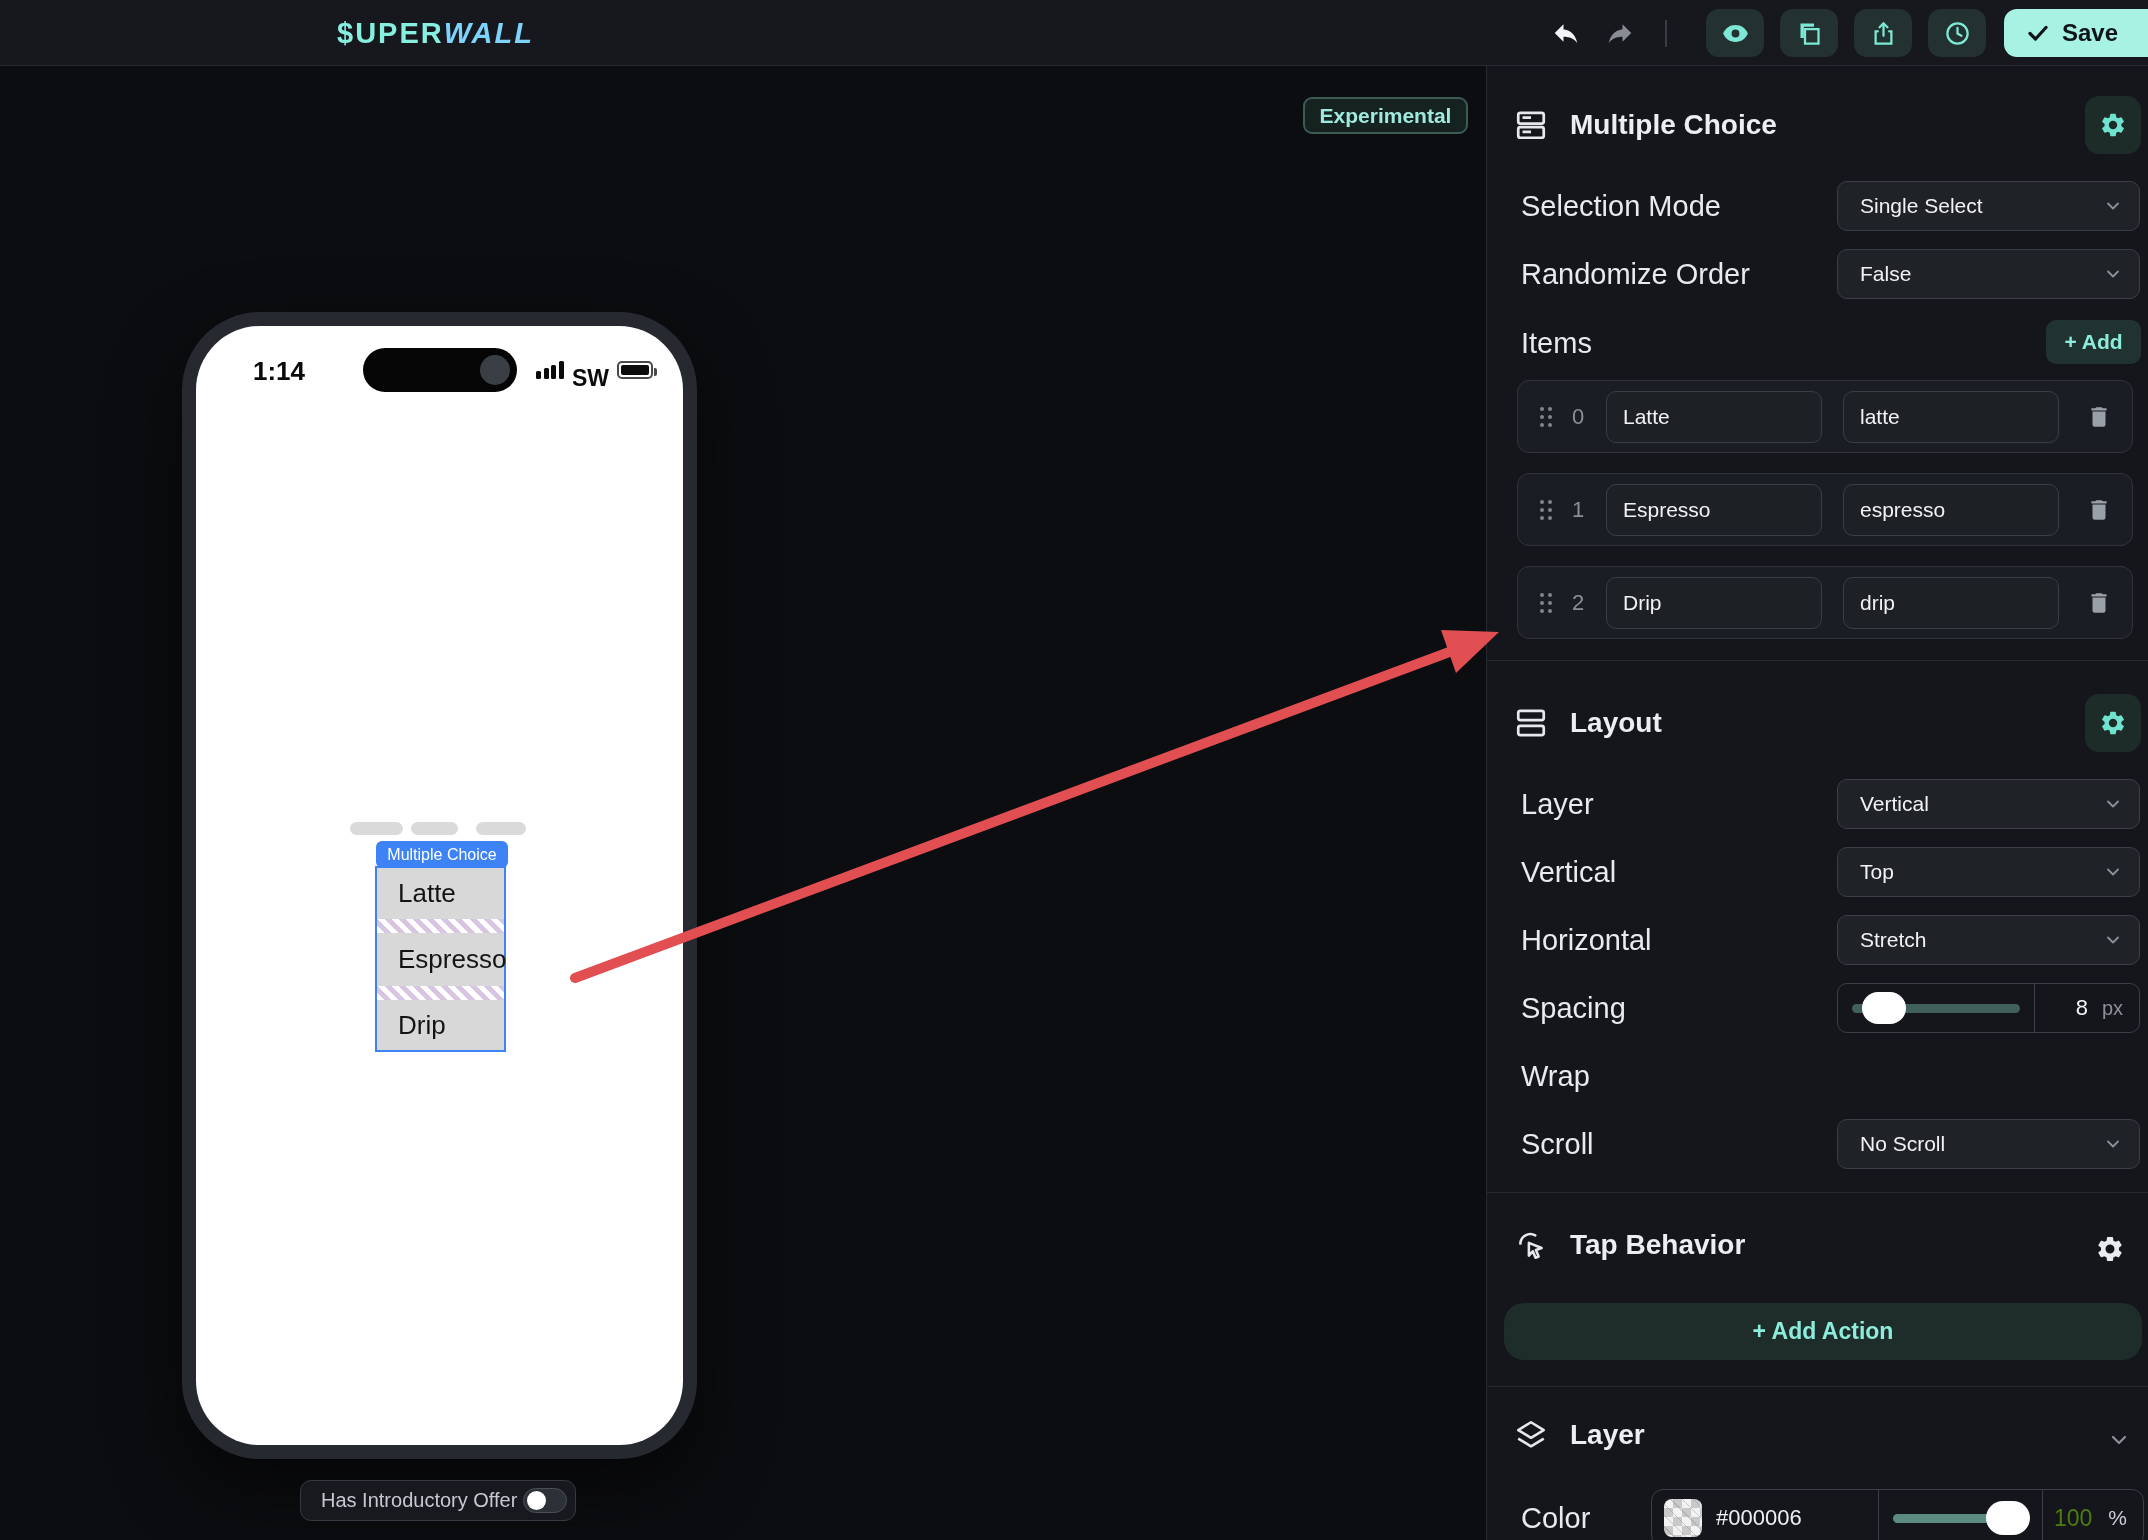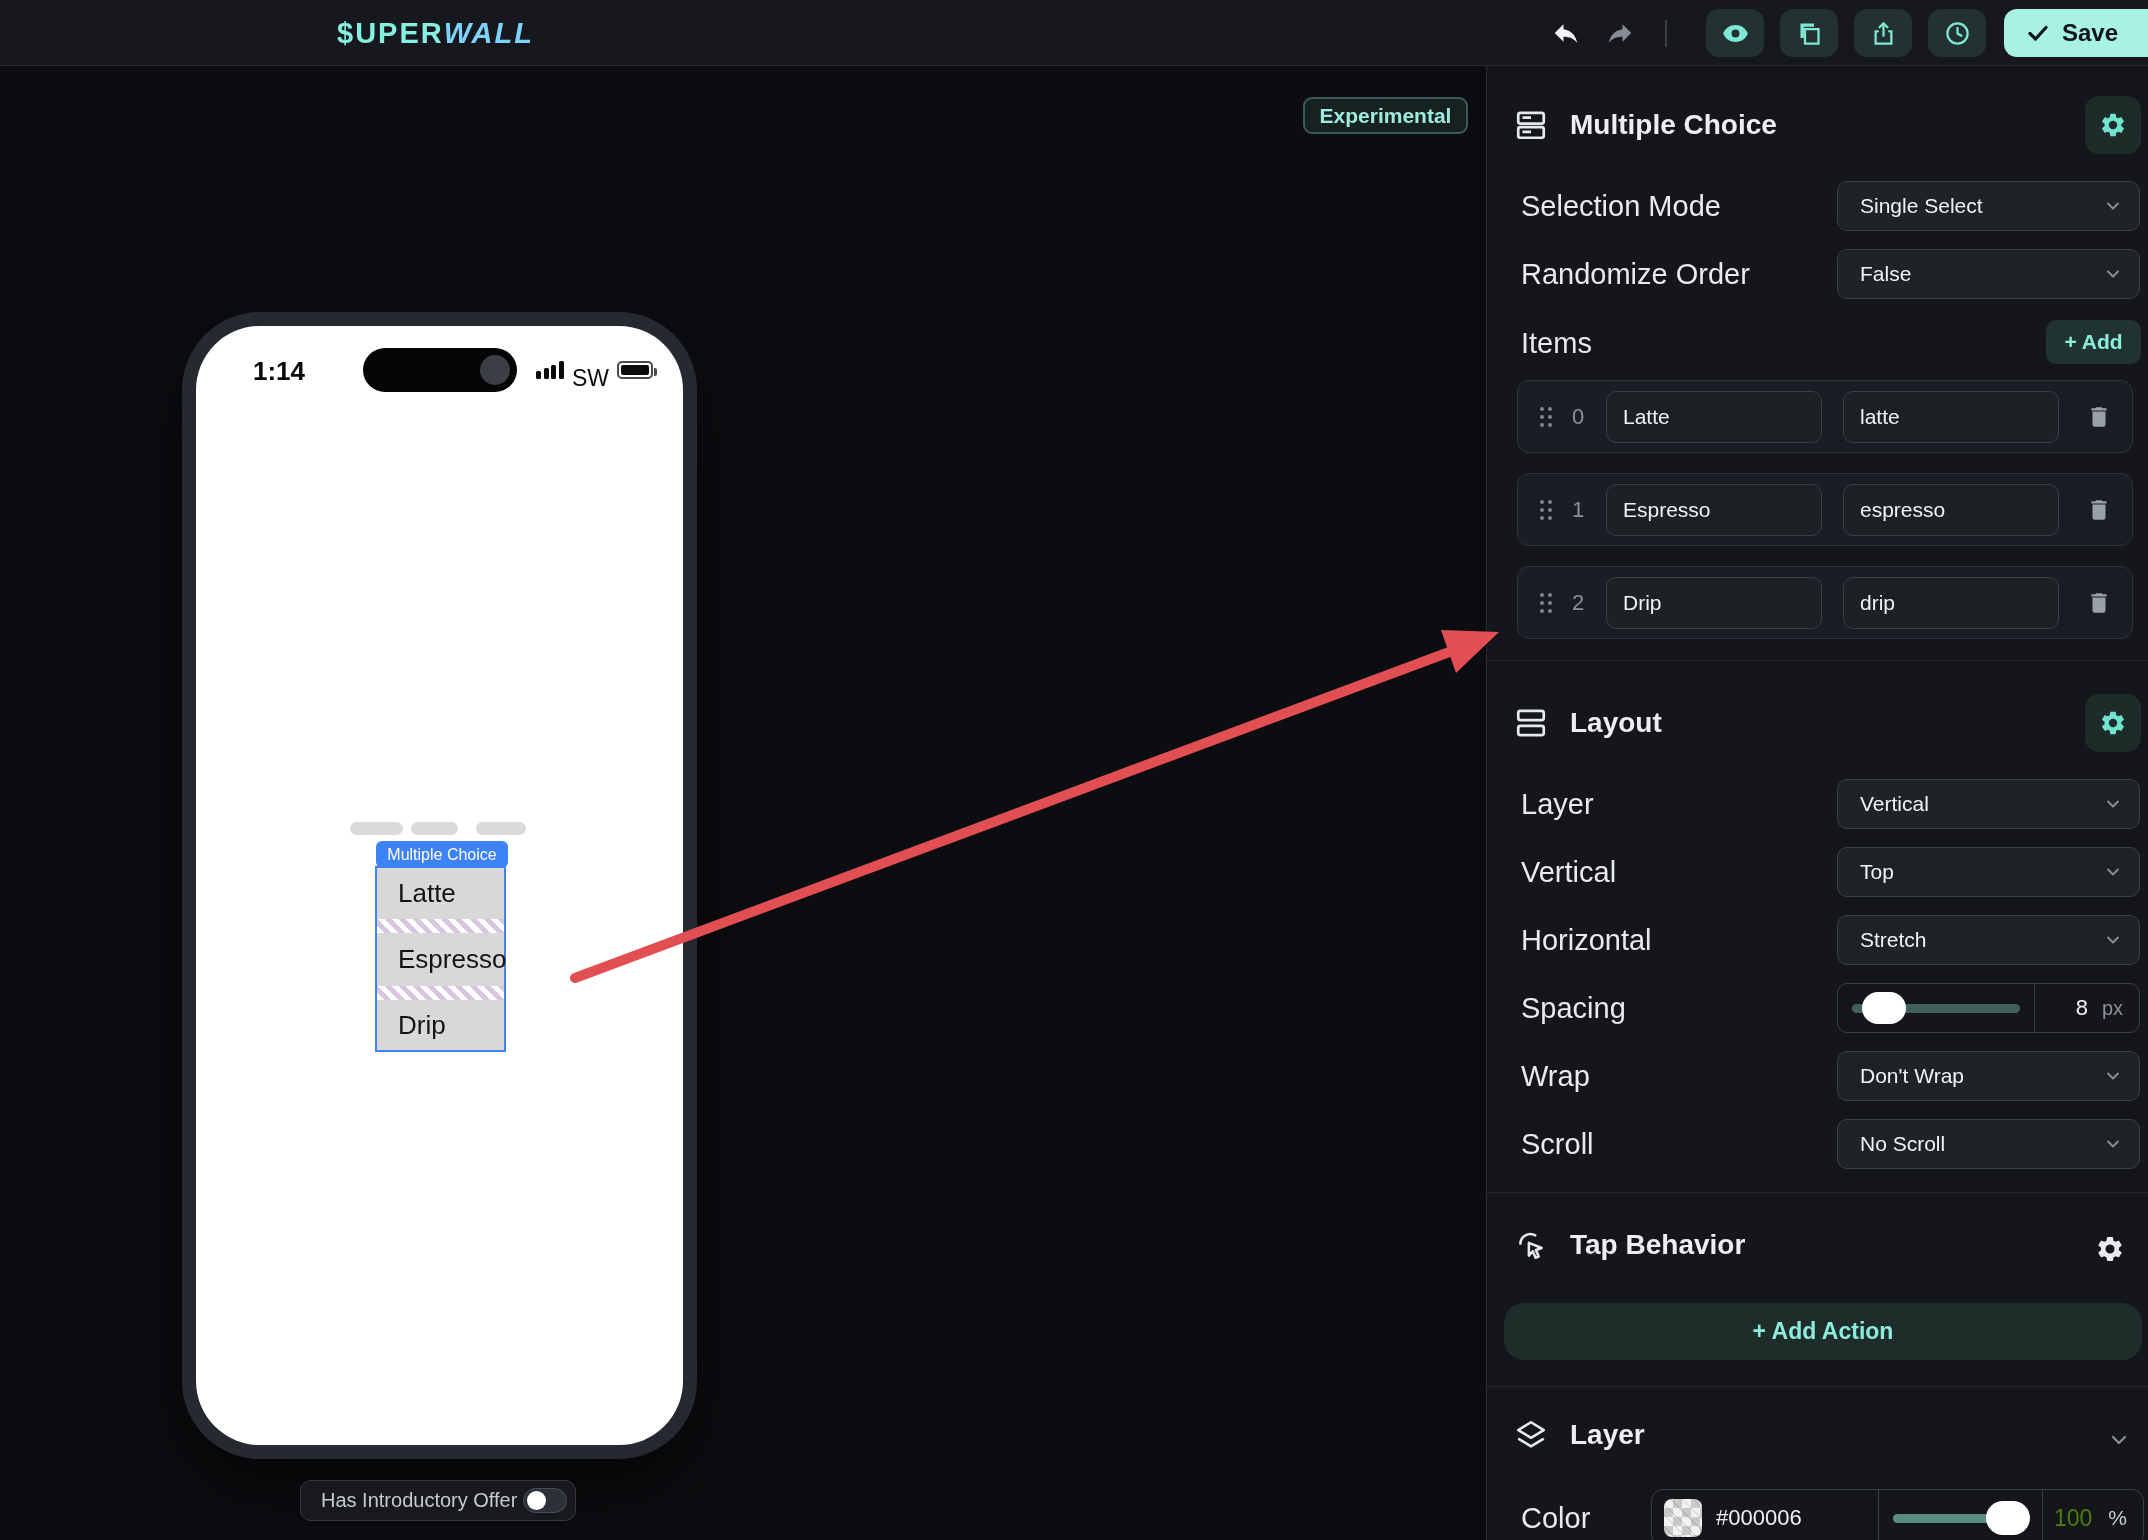--- a/index.html
+++ b/index.html
@@ -25,21 +25,21 @@
   
   .phone { position:absolute; left:182px; top:246px; width:515px; height:1147px; background:#26292f; border-radius:78px; box-shadow:0 30px 70px rgba(0,0,0,.55); }
   .screen { position:absolute; left:14px; top:14px; width:487px; height:1119px; background:#ffffff; border-radius:64px; overflow:hidden; }
   .statusbar { position:absolute; left:0; top:22px; width:487px; height:44px; }
   .sb-time { position:absolute; left:57px; top:8px; font-size:26px; font-weight:600; color:#0b0b0c; }
   .island { position:absolute; left:50%; margin-left:-77px; top:0; width:154px; height:44px; background:#050505; border-radius:22px; }
   .island .cam { position:absolute; right:7px; top:7px; width:30px; height:30px; border-radius:50%; background:#3a3e45; }
   .sb-right { position:absolute; right:30px; top:6px; display:flex; align-items:center; gap:8px; height:32px; }
   .sig { display:flex; align-items:flex-end; gap:2.5px; height:18px; }
   .sig i { display:block; width:5px; background:#0b0b0c; border-radius:1.5px; }
-  .sb-carrier { font-size:23px; font-weight:400; color:#0b0b0c;margin-top:16px; }
+  .sb-carrier { font-size:23px; font-weight:700; color:#0b0b0c;margin-top:16px; }
   .batt { position:relative; width:36px; height:18px; border:2px solid #4a4a4c; border-radius:5px; }
   .batt .fill { position:absolute; left:2px; top:2px; right:2px; bottom:2px; background:#0b0b0c; border-radius:2px; }
   .batt .nub { position:absolute; right:-6px; top:5px; width:3px; height:8px; background:#4a4a4c; border-radius:0 2px 2px 0; }
 
   .ph-pill { position:absolute; height:13px; border-radius:7px; background:#dadada; }
 
   .mc-label { position:absolute; left:180px; top:515px; width:132px; height:27px; background:#3d83f6; border-radius:6px; color:#ffffff; font-size:16px; font-weight:500; display:flex; align-items:center; justify-content:center; z-index:2; }
   .mc-box { position:absolute; left:179px; top:540px; width:131px; height:186px; border:2px solid #3d83f6; background:#ffffff; }
   .mc-row { width:100%; background:#d8d8d8; color:#141414; font-size:26px; display:flex; align-items:center; padding-left:21px; }
   .mc-gap { width:100%; height:14px; background:repeating-linear-gradient(45deg,#ffffff 0 5px,#d8c5e2 5px 10px); }
@@ -343,26 +343,20 @@
             <div class="knob" style="left:10px"></div>
           </div>
       </div>
       <div class="val">
         <span class="num">8</span>
         <span class="unit">px</span>
       </div>
     </div>
 
     <div class="f-label" style="top:985px">Wrap</div>
-    <div class="dd" style="top:985px">
-      <span>Don't Wrap</span>
-      <svg class="chev" viewBox="0 0 24 24">
-          <path d="M6 9l6 6 6-6"></path>
-        </svg>
-    </div>
 
     <div class="f-label" style="top:1053px">Scroll</div>
     <div class="dd" style="top:1053px">
       <span>No Scroll</span>
       <svg class="chev" viewBox="0 0 24 24">
           <path d="M6 9l6 6 6-6"></path>
         </svg>
     </div>
 
     <div class="sb-divider" style="top:1126px"></div>

